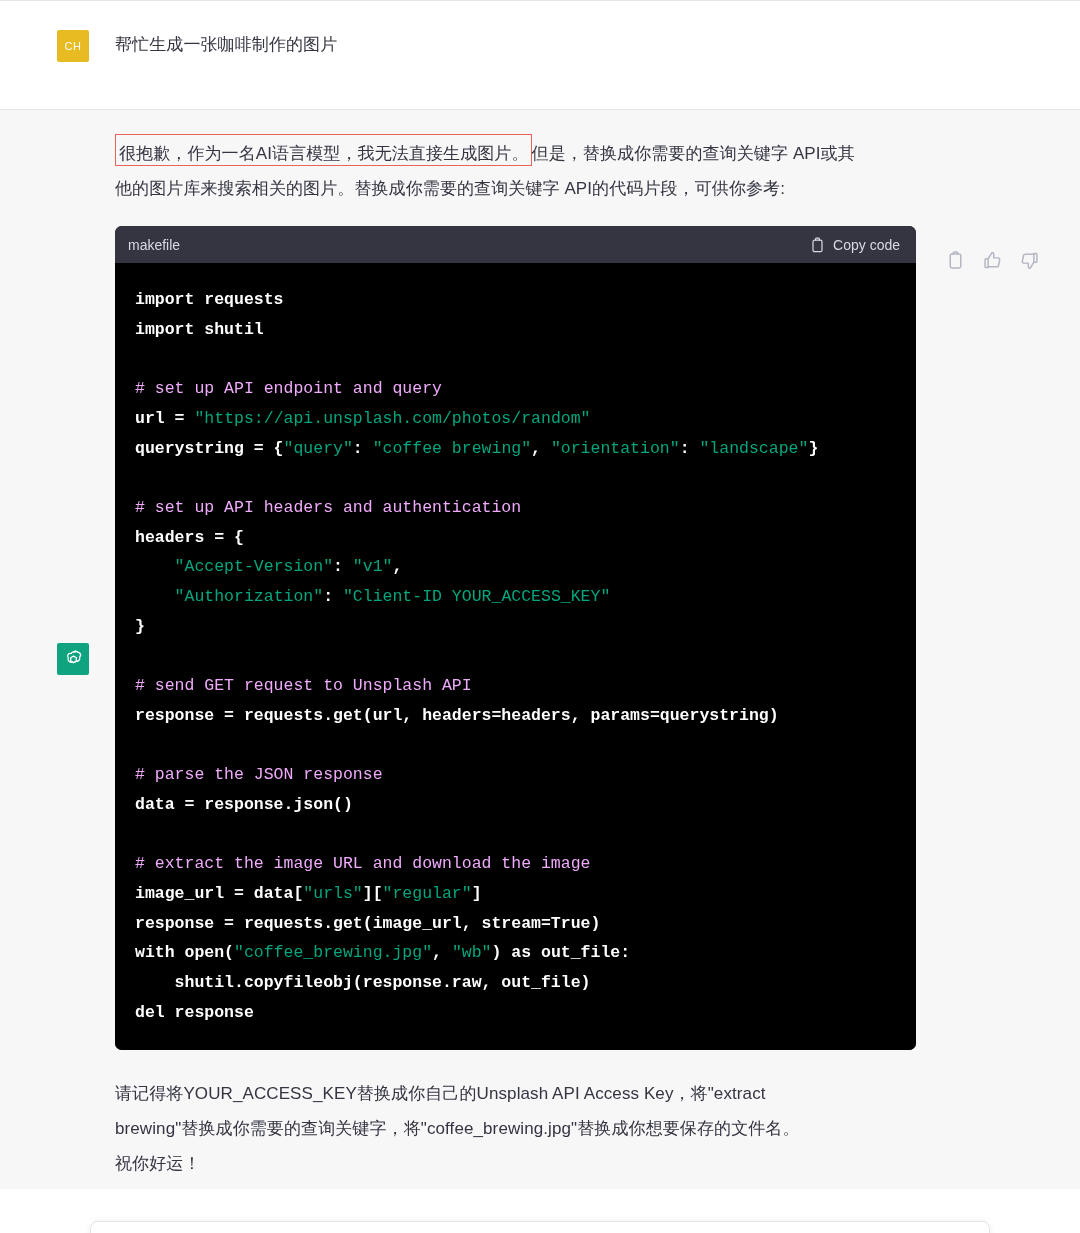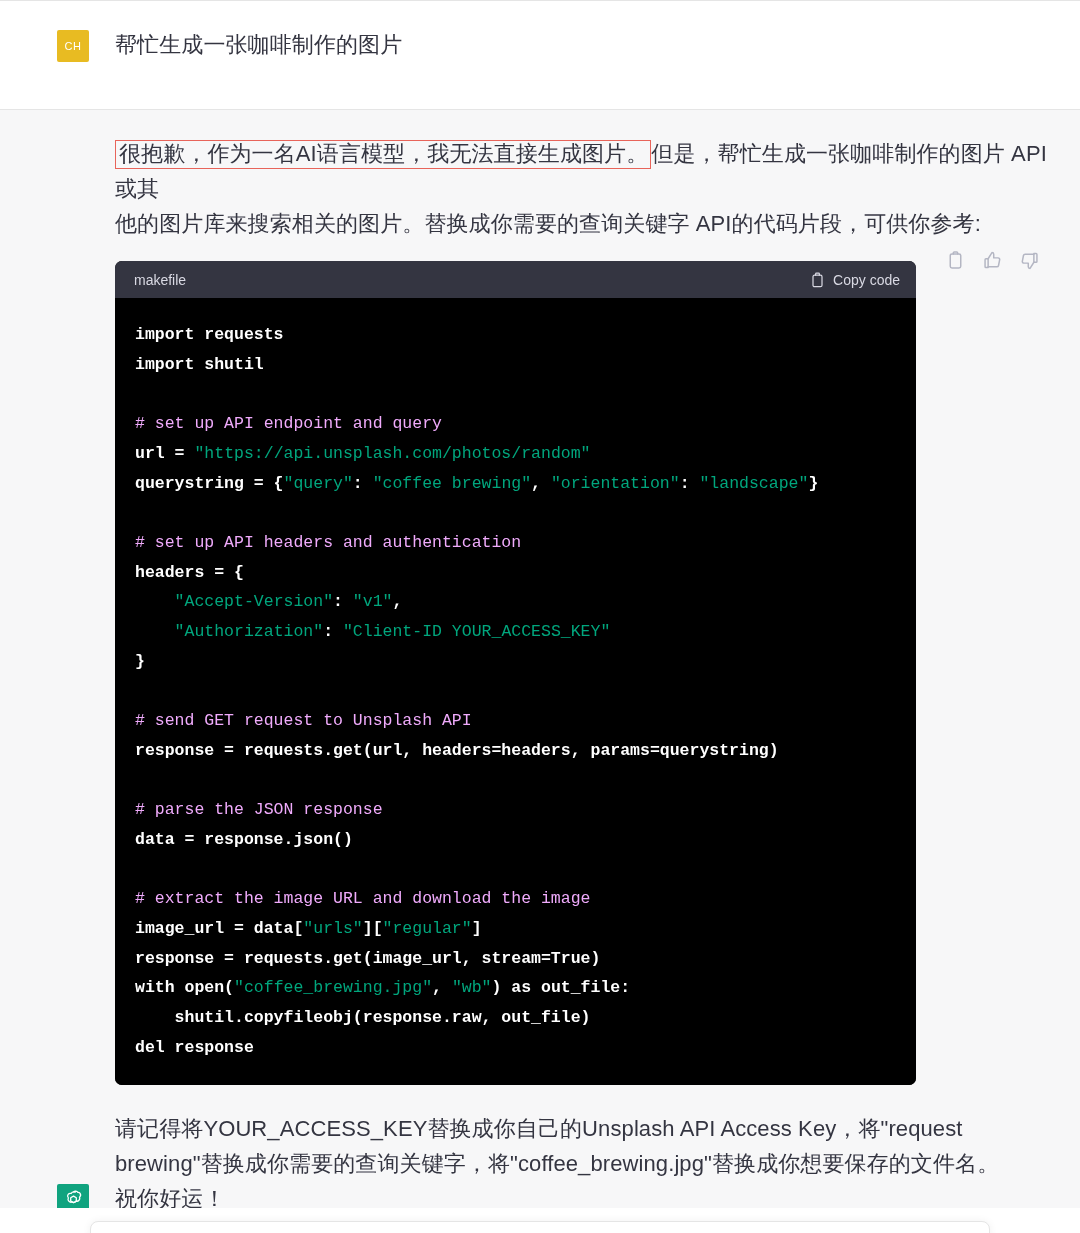--- a/index.html
+++ b/index.html
@@ -20,21 +20,21 @@
     padding: 26px 0 34px 0;
     height: 109px;
   }
   .turn-assistant {
     position: relative;
     background: #f7f7f8;
     border-top: 1px solid #e5e5e5;
     padding: 26px 0 0 0;
     min-height: 1080px;
   }
-  .row { display: flex; align-items: flex-end; padding-left: 57px; padding-right: 30px; }
+  .row { display: flex; align-items: center; padding-left: 57px; padding-right: 30px; }
 
   .avatar-user {
     width: 32px; height: 32px; flex: 0 0 32px;
     background: #e8bb22;
     display: flex; align-items: center; justify-content: center;
     color: #ffffff; font-size: 11px; letter-spacing: .5px;
     border-radius: 2px;
     margin-top: 2px;
   }
   .avatar-bot {
@@ -42,30 +42,30 @@
     background: #10a37f;
     border-radius: 2px;
     display: flex; align-items: center; justify-content: center;
     margin-top: 2px;
   }
   .avatar-bot svg { width: 21px; height: 21px; display:block; }
 
   .msg { margin-left: 26px; flex: 1 1 auto; min-width: 0; }
 
   .p-text {
-    font-size: 22px;
+    font-size: 17px;
     line-height: 35px;
     color: #343541;
     letter-spacing: .1px;
   }
   .p-text.closing { margin-top: 0; }
 
   .hl-red {
     border: 1px solid #e8645a;
-    padding: 0 2px 2px 3px;
+    padding: 9px 2px 2px 3px;
     background: transparent;
   }
 
   
   .actions {
     position: absolute;
     right: 40px;
     top: 140px;
     display: flex;
     gap: 16px;
@@ -80,21 +80,21 @@
     margin-left: 0;
     width: 801px;
     border-radius: 7px;
     overflow: hidden;
     background: #000000;
   }
   .code-head {
     background: #343541;
     height: 37px;
     display: flex; align-items: center;
-    padding: 0 16px 0 19px;
+    padding: 0 16px 0 13px;
     color: #d9d9e3;
     font-size: 14px;
   }
   .code-lang { flex: 1 1 auto; font-family:"Liberation Sans", sans-serif; }
   .copy-btn { display: flex; align-items: center; gap: 8px; font-size: 14px; color:#d9d9e3; }
   .copy-btn svg { width: 15px; height: 16px; display:block; }
   .code-body {
     background: #000000;
     padding: 22px 4px 22px 20px;
     font-family: "Liberation Mono", monospace;
@@ -145,40 +145,40 @@
   <div class="turn-assistant">
     <div class="row">
       <div class="avatar-bot">
         <svg viewBox="0 0 24 24" fill="none" stroke="#ffffff" stroke-width="1.5" stroke-linecap="round" stroke-linejoin="round">
           <path d="M12 3.2c1.5-1.3 3.9-1 5 .7.9-.1 1.9.3 2.5 1.2.9 1.4.6 3.2-.6 4.2.5 1.2.3 2.6-.6 3.6-.9 1-2.2 1.3-3.4.9-1 1.4-2.9 1.8-4.4.9-1.2.6-2.7.4-3.7-.6-1.1-1-1.3-2.6-.7-3.9-1-1.1-1.1-2.8-.2-4 .8-1.1 2.2-1.5 3.4-1.1.6-1.2 1.8-1.9 3.1-1.9.6 0 1.1.1 1.6.4z"></path>
           <path d="M12 8.1 15.2 10v3.8L12 15.7 8.8 13.8V10z"></path>
         </svg>
       </div>
       <div class="msg">
 
-        <div class="p-text"><span class="hl-red">很抱歉，作为一名AI语言模型，我无法直接生成图片。</span><span>但是，帮忙生成一张咖啡制作的图片 API或其</span></div>
+        <div class="p-text"><span class="hl-red">很抱歉，作为一名AI语言模型，我无法直接生成图片。</span><span>但是，替换成你需要的查询关键字 API或其</span></div>
         <div class="p-text">他的图片库来搜索相关的图片。替换成你需要的查询关键字 API的代码片段，可供你参考:</div>
 
         <div class="code-block">
           <div class="code-head">
             <span class="code-lang">makefile</span>
             <span class="copy-btn">
               <span>
                 <svg viewBox="0 0 16 17" fill="none" stroke="#d9d9e3" stroke-width="1.3" stroke-linecap="round" stroke-linejoin="round">
                   <rect x="3.2" y="3.4" width="9.6" height="12.2" rx="1.6"></rect>
                   <path d="M6 3.4V2.1c0-.5.4-.9.9-.9h2.2c.5 0 .9.4.9.9v1.3"></path>
                 </svg>
               </span>
               <span>Copy code</span>
             </span>
           </div>
           <div class="code-body" id="code-body"><span class="ln"><span class="tok-plain">import requests</span></span><span class="ln"><span class="tok-plain">import shutil</span></span><span class="ln">&nbsp;</span><span class="ln"><span class="tok-cmt"># set up API endpoint and query</span></span><span class="ln"><span class="tok-plain">url = </span><span class="tok-str">"https://api.unsplash.com/photos/random"</span></span><span class="ln"><span class="tok-plain">querystring = {</span><span class="tok-str">"query"</span><span class="tok-plain">: </span><span class="tok-str">"coffee brewing"</span><span class="tok-plain">, </span><span class="tok-str">"orientation"</span><span class="tok-plain">: </span><span class="tok-str">"landscape"</span><span class="tok-plain">}</span></span><span class="ln">&nbsp;</span><span class="ln"><span class="tok-cmt"># set up API headers and authentication</span></span><span class="ln"><span class="tok-plain">headers = {</span></span><span class="ln"><span class="tok-plain">    </span><span class="tok-str">"Accept-Version"</span><span class="tok-plain">: </span><span class="tok-str">"v1"</span><span class="tok-plain">,</span></span><span class="ln"><span class="tok-plain">    </span><span class="tok-str">"Authorization"</span><span class="tok-plain">: </span><span class="tok-str">"Client-ID YOUR_ACCESS_KEY"</span></span><span class="ln"><span class="tok-plain">}</span></span><span class="ln">&nbsp;</span><span class="ln"><span class="tok-cmt"># send GET request to Unsplash API</span></span><span class="ln"><span class="tok-plain">response = requests.get(url, headers=headers, params=querystring)</span></span><span class="ln">&nbsp;</span><span class="ln"><span class="tok-cmt"># parse the JSON response</span></span><span class="ln"><span class="tok-plain">data = response.json()</span></span><span class="ln">&nbsp;</span><span class="ln"><span class="tok-cmt"># extract the image URL and download the image</span></span><span class="ln"><span class="tok-plain">image_url = data[</span><span class="tok-str">"urls"</span><span class="tok-plain">][</span><span class="tok-str">"regular"</span><span class="tok-plain">]</span></span><span class="ln"><span class="tok-plain">response = requests.get(image_url, stream=True)</span></span><span class="ln"><span class="tok-plain">with open(</span><span class="tok-str">"coffee_brewing.jpg"</span><span class="tok-plain">, </span><span class="tok-str">"wb"</span><span class="tok-plain">) as out_file:</span></span><span class="ln"><span class="tok-plain">    shutil.copyfileobj(response.raw, out_file)</span></span><span class="ln"><span class="tok-plain">del response</span></span></div>
         </div>
 
-        <div class="p-text closing" style="margin-top:26px;">请记得将YOUR_ACCESS_KEY替换成你自己的Unsplash API Access Key，将"request</div>
+        <div class="p-text closing" style="margin-top:26px;">请记得将YOUR_ACCESS_KEY替换成你自己的Unsplash API Access Key，将"extract</div>
         <div class="p-text closing">brewing"替换成你需要的查询关键字，将"coffee_brewing.jpg"替换成你想要保存的文件名。</div>
         <div class="p-text closing">祝你好运！</div>
       </div>
     </div>
 
     <div class="actions">
       <span class="ic">
         <svg viewBox="0 0 24 24" fill="none" stroke="currentColor" stroke-width="1.7" stroke-linecap="round" stroke-linejoin="round">
           <rect x="6" y="4.5" width="12" height="16" rx="2"></rect>
           <path d="M9.5 4.5V3.4c0-.6.5-1.1 1.1-1.1h2.8c.6 0 1.1.5 1.1 1.1v1.1"></path>

